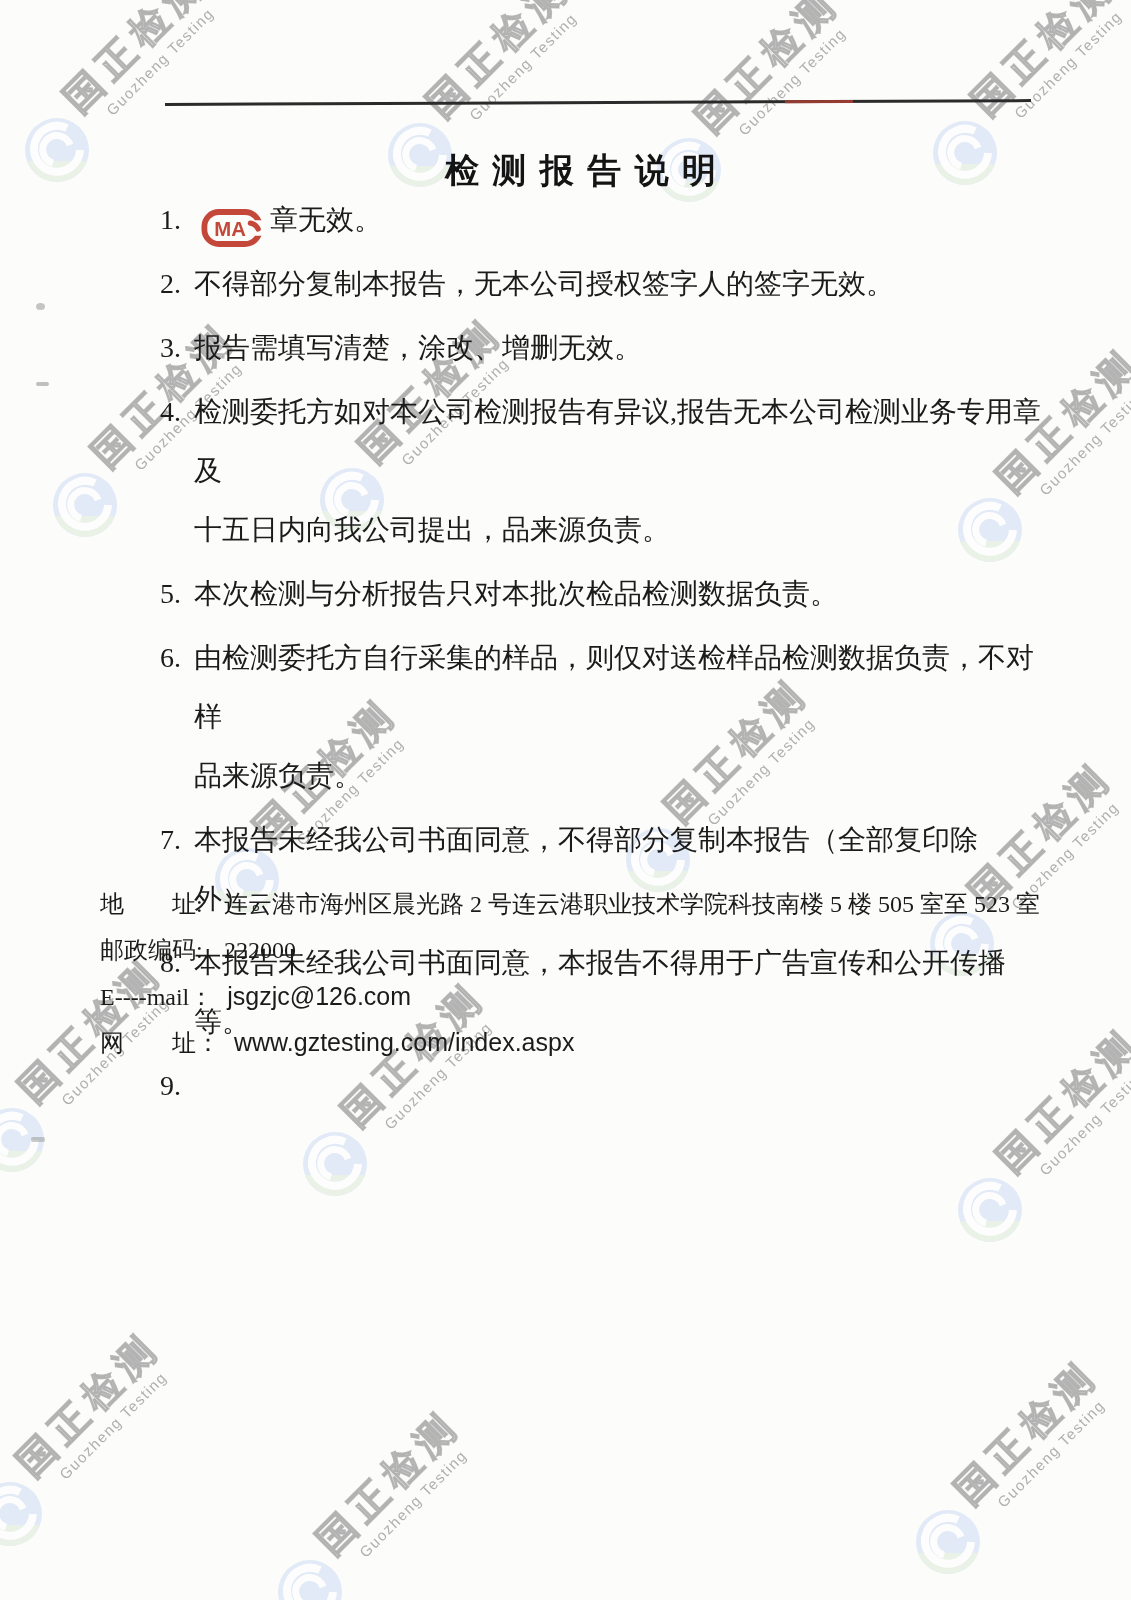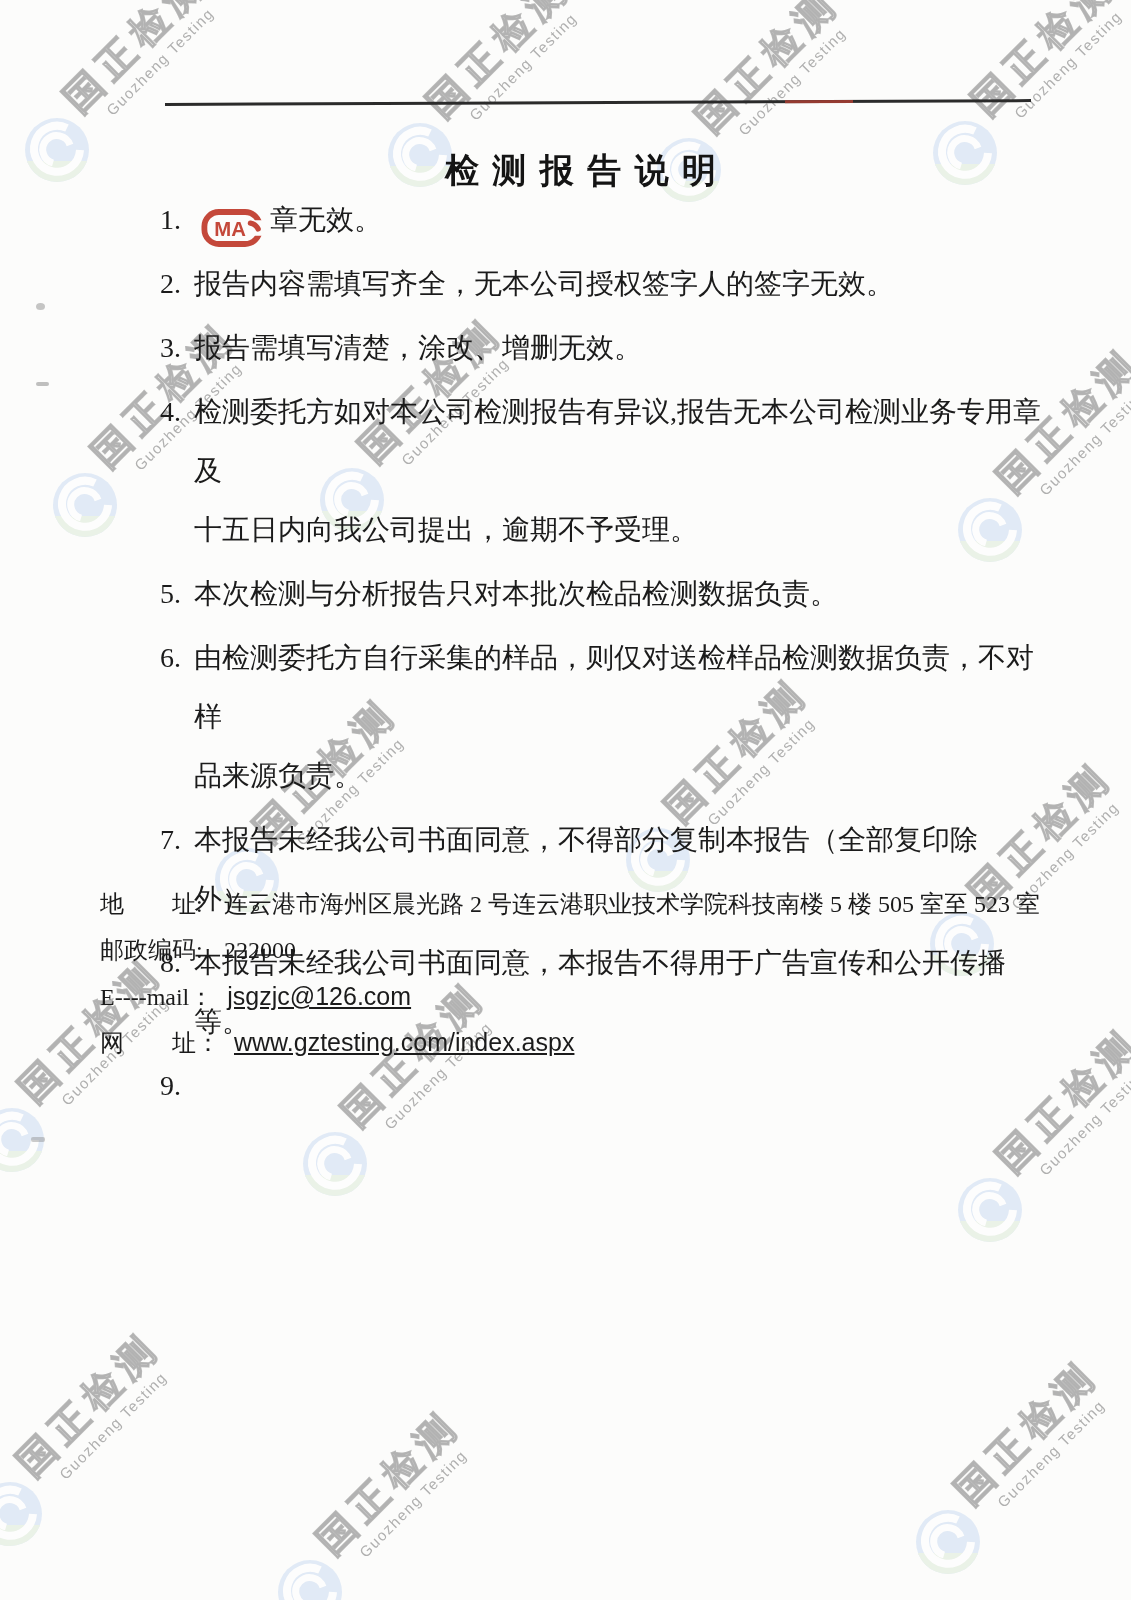--- a/index.html
+++ b/index.html
@@ -37,21 +37,21 @@
   ol.notes li{position:relative;padding-left:34px;margin-bottom:5px;}
   ol.notes .num{position:absolute;left:0;top:0;}
   ol.notes .l2{display:block;}
 
   .cma{position:relative;top:5px;margin:0 7px;vertical-align:middle;}
 
   .contact{position:absolute;left:100px;top:890px;font-size:24px;white-space:nowrap;}
   .contact .row{height:28px;line-height:28px;margin-bottom:18px;}
   .contact .lbl{display:inline-block;min-width:110px;}
   .contact .val{margin-left:14px;text-align:center;}
-  .contact .val.sans{font-family:"Liberation Sans","DejaVu Sans",sans-serif;font-size:25px;text-decoration:underline;}
+  .contact .val.sans{font-family:"Liberation Sans","DejaVu Sans",sans-serif;font-size:25px;}
 
   .art{position:absolute;background:#8d8d8d;border-radius:2px;}
   .a1{left:36px;top:303px;width:9px;height:7px;opacity:.5;border-radius:50%;}
   .a2{left:36px;top:382px;width:13px;height:4px;opacity:.55;}
   .a3{left:31px;top:1137px;width:14px;height:5px;opacity:.45;}
 </style>
 </head>
 <body>
 
 <div class="page">
@@ -295,30 +295,30 @@
       <li>
         <span class="num">1.</span><svg class="cma" width="62" height="40" viewBox="0 0 64 40">
             <rect x="3.5" y="3.5" width="57" height="33" rx="15" fill="none" stroke="#c4483a" stroke-width="6"></rect>
             <rect x="51" y="12" width="13" height="16" fill="#fcfcfb"></rect>
             <path d="M51 15 a11 11 0 0 1 8 6" stroke="#c4483a" stroke-width="5.5" fill="none" stroke-linecap="round"></path>
             <text x="30" y="28" text-anchor="middle" font-family="Liberation Sans, DejaVu Sans, sans-serif" font-size="21" font-weight="bold" fill="#c4483a">MA</text>
           </svg><span>章无效。</span>
       </li>
       <li>
         <span class="num">2.</span>
-        <span>报告内容需填写齐全，无本公司授权签字人的签字无效。</span>
+        <span>不得部分复制本报告，无本公司授权签字人的签字无效。</span>
       </li>
       <li>
         <span class="num">3.</span>
         <span>报告需填写清楚，涂改、增删无效。</span>
       </li>
       <li>
         <span class="num">4.</span>
         <span>检测委托方如对本公司检测报告有异议,报告无本公司检测业务专用章及</span>
-        <span class="l2">十五日内向我公司提出，逾期不予受理。</span>
+        <span class="l2">十五日内向我公司提出，品来源负责。</span>
       </li>
       <li>
         <span class="num">5.</span>
         <span>本次检测与分析报告只对本批次检品检测数据负责。</span>
       </li>
       <li>
         <span class="num">6.</span>
         <span>由检测委托方自行采集的样品，则仅对送检样品检测数据负责，不对样</span>
         <span class="l2">品来源负责。</span>
       </li>

